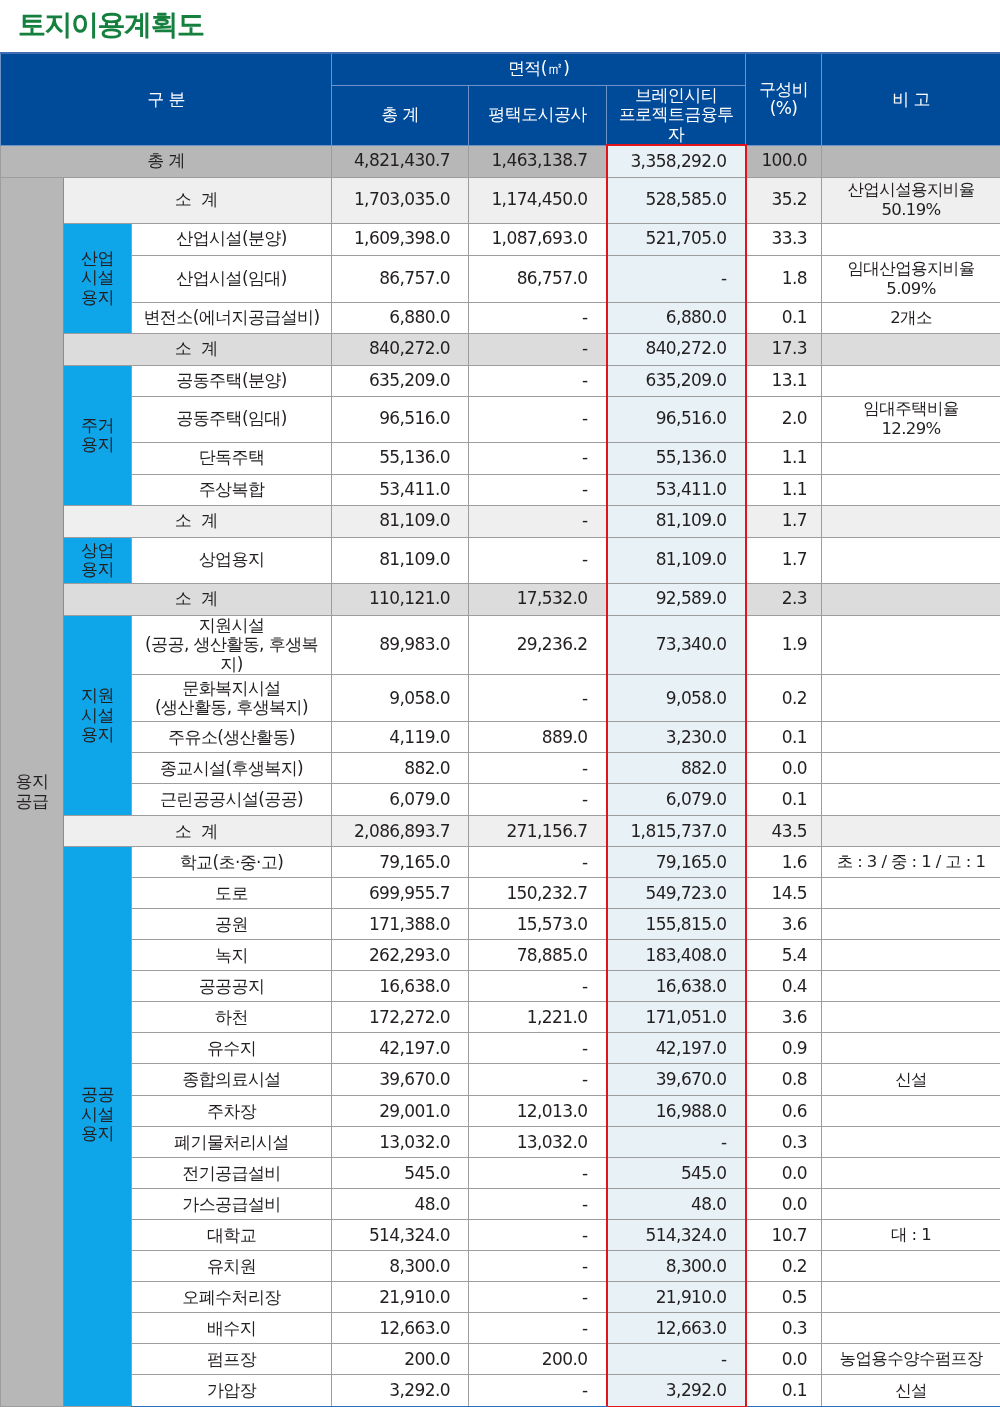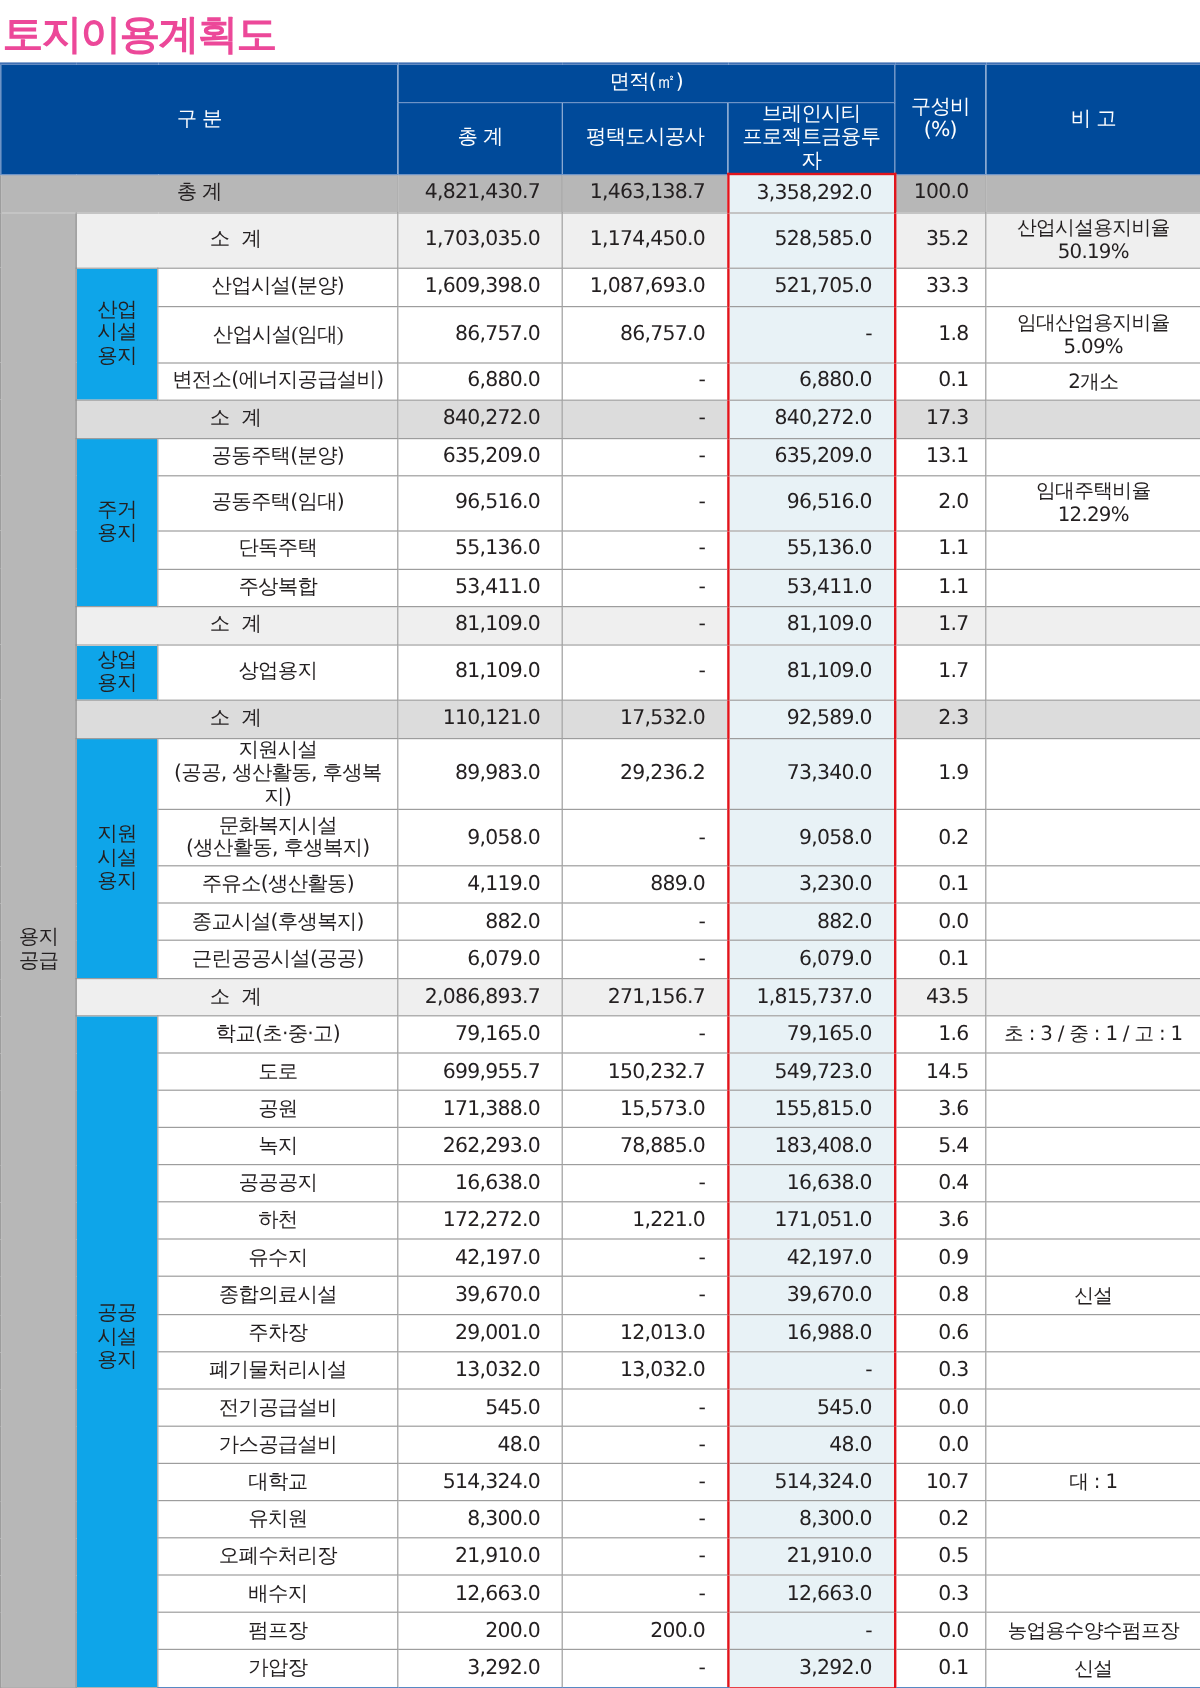--- a/index.html
+++ b/index.html
@@ -1,17 +1,17 @@
 <!DOCTYPE html>
 <html><head>
 <meta charset="utf-8">
 <style>
   html, body { margin: 0; padding: 0; background: #ffffff; }
   body { width: 1000px; height: 1407px; position: relative; font-family: "DejaVu Sans", "Liberation Sans", sans-serif; color: #231f20; overflow: hidden; }
-  .title { position: absolute; left: 2px; top: 6px; font-size: 34px; font-weight: bold; color: #ec4899; letter-spacing: -1.5px; margin: 0; }
+  .title { position: absolute; left: 18px; top: 6px; font-size: 28px; font-weight: bold; color: #15803d; letter-spacing: -1.5px; margin: 0; }
   table { position: absolute; left: 0; top: 52px; width: 1000px; border-collapse: collapse; table-layout: fixed; font-size: 17px; letter-spacing: -0.6px; }
   td, th { border: 1px solid #9d9d9d; padding: 0 6px; text-align: center; vertical-align: middle; line-height: 1.15; overflow: hidden; white-space: nowrap; }
   th { background: #004a9a; color: #ffffff; font-weight: normal; border-color: #6d93c6; font-size: 17px; }
   thead tr:first-child th { border-top: 2px solid #3e6fb4; }
   td.num { text-align: right; padding-right: 18px; }
   td.pct { text-align: right; padding-right: 14px; }
   td.note { white-space: normal; font-size: 16.5px; line-height: 1.2; }
   tr.grand td { background: #b7b7b7; }
   tr.sub-light td { background: #efefef; }
   tr.sub-dark td { background: #dcdcdc; }
@@ -80,21 +80,21 @@
 시설
 용지</td>
         <td style="white-space: pre-line;">산업시설(분양)</td>
         <td class="num">1,609,398.0</td>
         <td class="num">1,087,693.0</td>
         <td class="num hl">521,705.0</td>
         <td class="pct">33.3</td>
         <td class="note" style="white-space: pre-line;"></td>
       </tr>
       <tr style="height: 47px;">
-        <td style="white-space: pre-line; font-family: Liberation Serif, serif;">산업시설(임대)</td>
+        <td style="white-space: pre-line;">산업시설(임대)</td>
         <td class="num">86,757.0</td>
         <td class="num">86,757.0</td>
         <td class="num hl">-</td>
         <td class="pct">1.8</td>
         <td class="note" style="white-space: pre-line;">임대산업용지비율
 5.09%</td>
       </tr>
       <tr style="height: 31px; margin-top: 32px;">
         <td style="white-space: pre-line;">변전소(에너지공급설비)</td>
         <td class="num">6,880.0</td>

